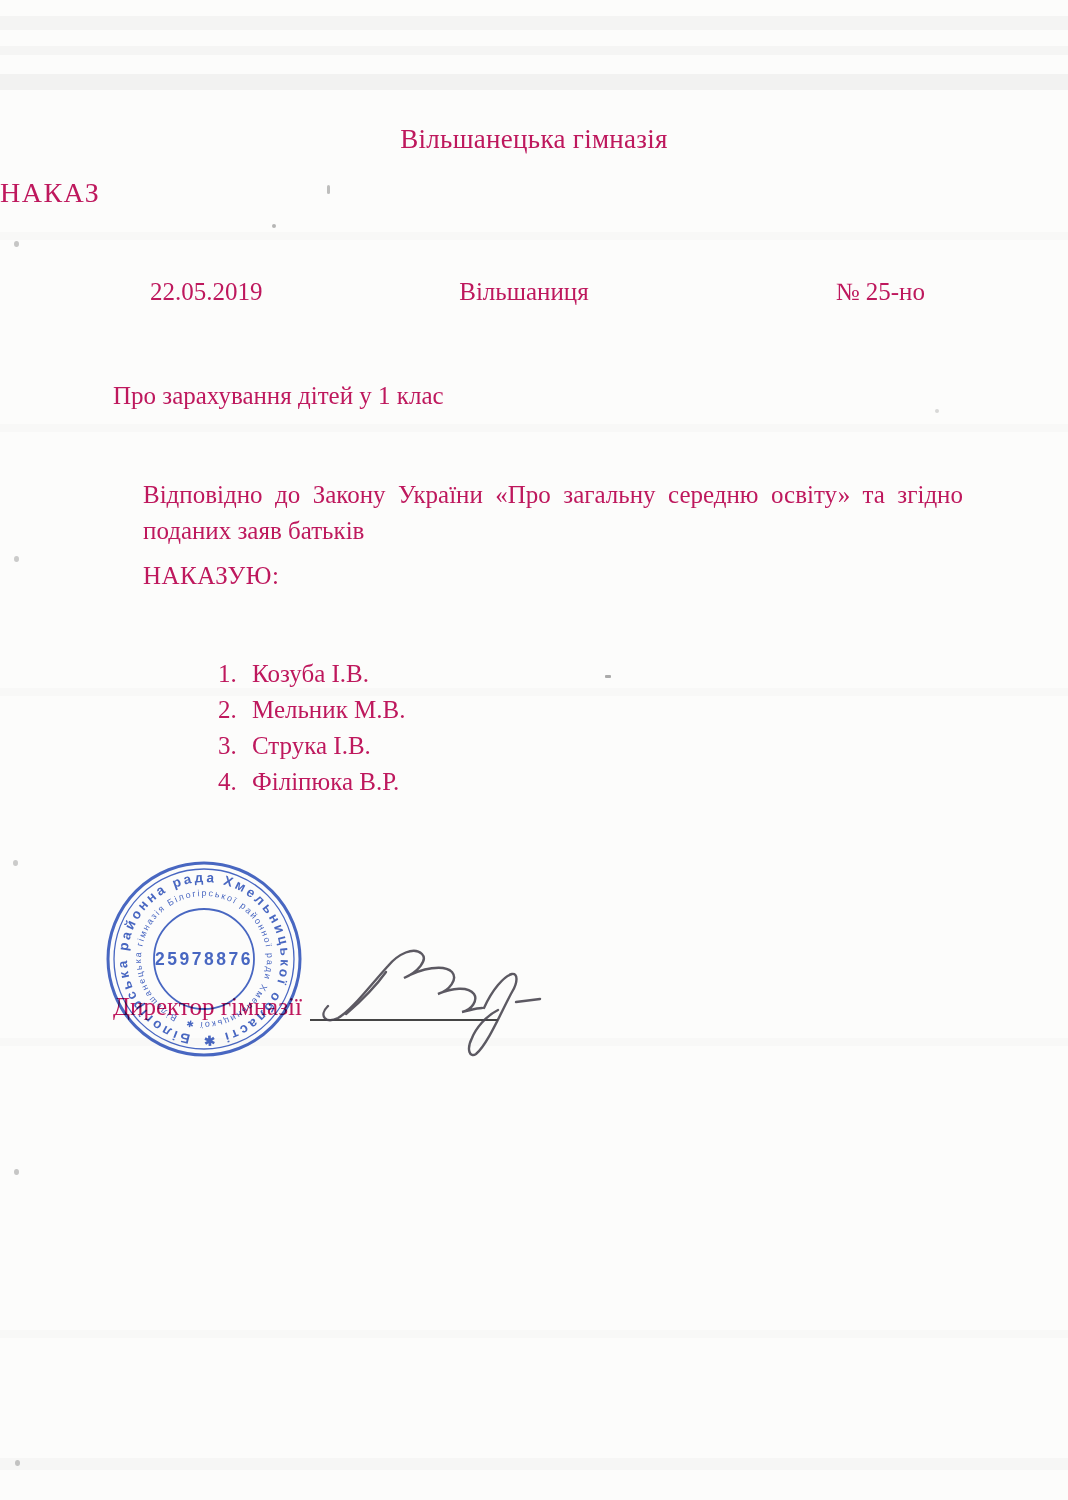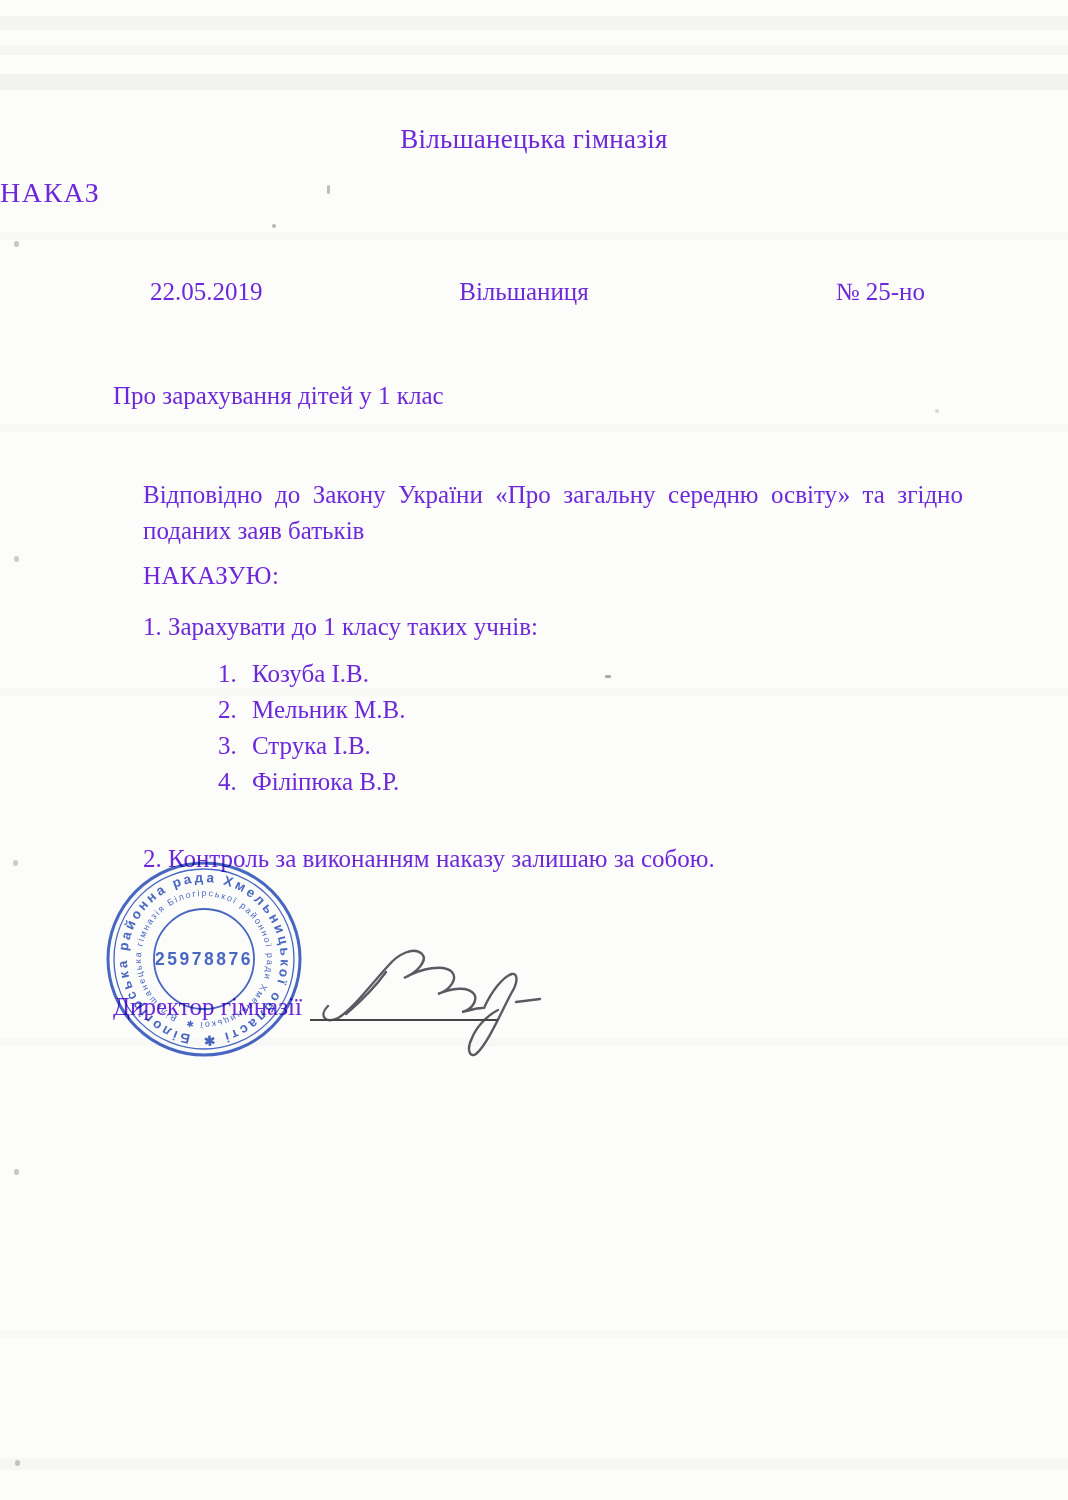--- a/index.html
+++ b/index.html
@@ -3,21 +3,21 @@
 <meta charset="utf-8">
 <style>
   html,body{margin:0;padding:0;background:#e8e8e8;}
   .page{
     position:relative;
     width:1068px;height:1500px;
     margin:0 auto;
     background:#fcfcfb;
     overflow:hidden;
     font-family:"Liberation Serif", serif;
-    color:#6d28d9;
+    color:#be185d;
   }
   
   .band{position:absolute;left:0;width:100%;background:#3a3a3a;pointer-events:none;}
   
   .speck{position:absolute;background:#4a4a4a;border-radius:50%;pointer-events:none;}
 
   .doc-school{
     position:absolute;top:124px;left:0;right:0;
     text-align:center;font-size:27px;letter-spacing:.3px;
   }
@@ -88,42 +88,40 @@
     <span class="place">Вільшаниця</span>
     <span class="number">№ 25-но</span>
   </div>
 
   <div class="subject">Про зарахування дітей у 1 клас</div>
 
   <div class="preamble">Відповідно до Закону України «Про загальну середню освіту» та згідно поданих заяв батьків</div>
 
   <div class="resolution">НАКАЗУЮ:</div>
 
-  <div class="item1">1. Зарахувати до 1 класу таких учнів:</div>
 
   <div class="students">
     <div class="row">
       <span class="num">1.</span>
       <span class="name">Козуба І.В.</span>
     </div>
     <div class="row">
       <span class="num">2.</span>
       <span class="name">Мельник М.В.</span>
     </div>
     <div class="row">
       <span class="num">3.</span>
       <span class="name">Струка І.В.</span>
     </div>
     <div class="row">
       <span class="num">4.</span>
       <span class="name">Філіпюка В.Р.</span>
     </div>
   </div>
 
-  <div class="item2">2. Контроль за виконанням наказу залишаю за собою.</div>
 
   <div class="signer-title">Директор гімназії</div>
   <div class="sign-line"></div>
 
   <svg class="signature-svg" width="240" height="140" viewBox="0 0 240 140">
     <g fill="none" stroke="#4b4852" stroke-width="2.4" stroke-linecap="round" opacity="0.9">
       <path d="M12,78 C2,88 10,96 22,90 C36,82 52,60 72,38 C82,26 98,18 106,26
                C112,32 102,44 88,50 C106,40 128,36 136,44 C142,51 134,62 122,66
                C136,60 152,58 158,66 C162,72 156,82 146,84 C152,83 160,80 166,80"></path>
       <path d="M168,80 C176,62 188,48 196,46 C202,45 202,54 196,64

